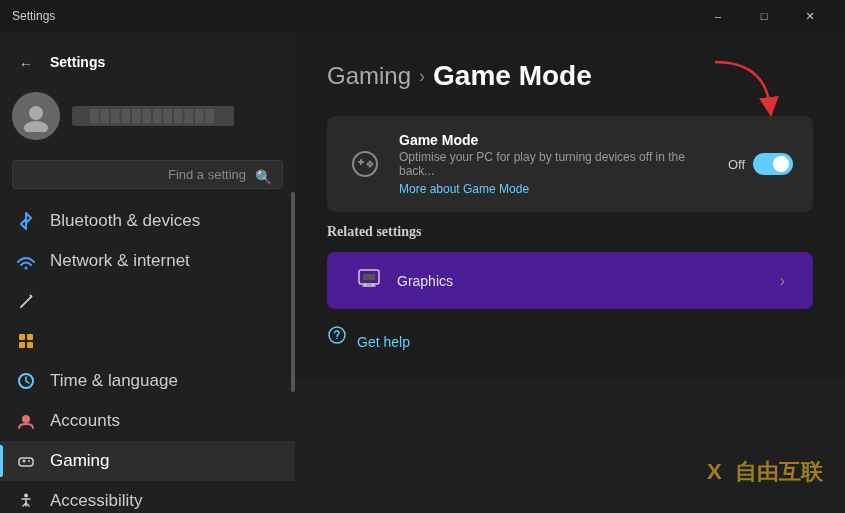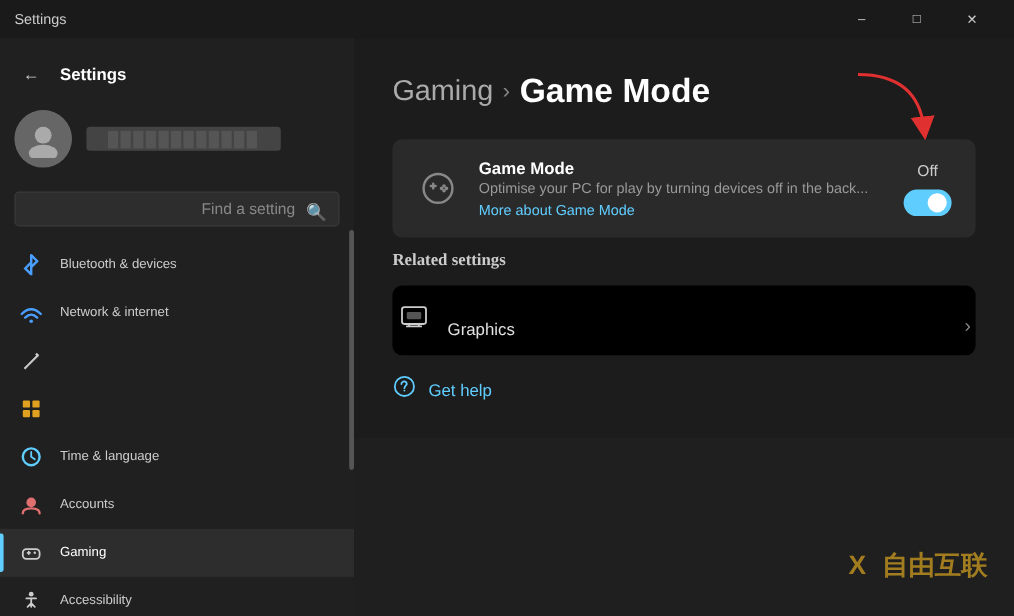--- a/index.html
+++ b/index.html
@@ -166,21 +166,21 @@
       list-style: none;
       padding: 4px 0;
     }
     .nav-item {
       display: flex;
       align-items: center;
       padding: 10px 16px;
       gap: 14px;
       cursor: pointer;
       border-radius: 0;
-      font-size: 11px;
+      font-size: 17px;
       color: #ccc;
       position: relative;
     }
     .nav-item.active {
       background: #2d2d2d;
       color: #fff;
     }
     .nav-item.active::before {
       content: '';
       position: absolute;
@@ -272,21 +272,20 @@
       cursor: pointer;
       text-decoration: none;
       display: block;
       margin-top: 4px;
     }
     .card-control {
       display: flex;
       align-items: center;
       gap: 8px;
       flex-shrink: 0;
-      flex-direction: column;
     }
     .toggle-label {
       font-size: 13px;
       color: #ccc;
     }
 
     
     .toggle {
       position: relative;
       width: 40px;
@@ -316,25 +315,25 @@
     .section-title {
       font-size: 14px;
       font-weight: 600;
       color: #ccc;
       margin-bottom: 12px;
       margin-top: 8px;
       font-family: Liberation Serif, serif;
     }
 
     .list-item {
-      background: #000000;
+      background: #4c1d95;
       border-radius: 8px;
-      padding: 14px 4px;
-      display: flex;
-      align-items: flex-end;
+      padding: 14px 28px;
+      display: flex;
+      align-items: center;
       gap: 14px;
       cursor: pointer;
       margin-bottom: 4px;
     }
     .list-item-icon {
       font-size: 20px;
       width: 28px;
       text-align: center;
     }
     .list-item-label {
@@ -349,21 +348,21 @@
 
     
     .links-section {
       margin-top: 16px;
       display: flex;
       flex-direction: column;
       gap: 8px;
     }
     .help-link {
       display: flex;
-      align-items: center;
+      align-items: flex-end;
       gap: 10px;
       color: #60cdff;
       font-size: 14px;
       cursor: pointer;
       text-decoration: none;
     }
     .help-link-icon {
       font-size: 18px;
       color: #60cdff;
     }

